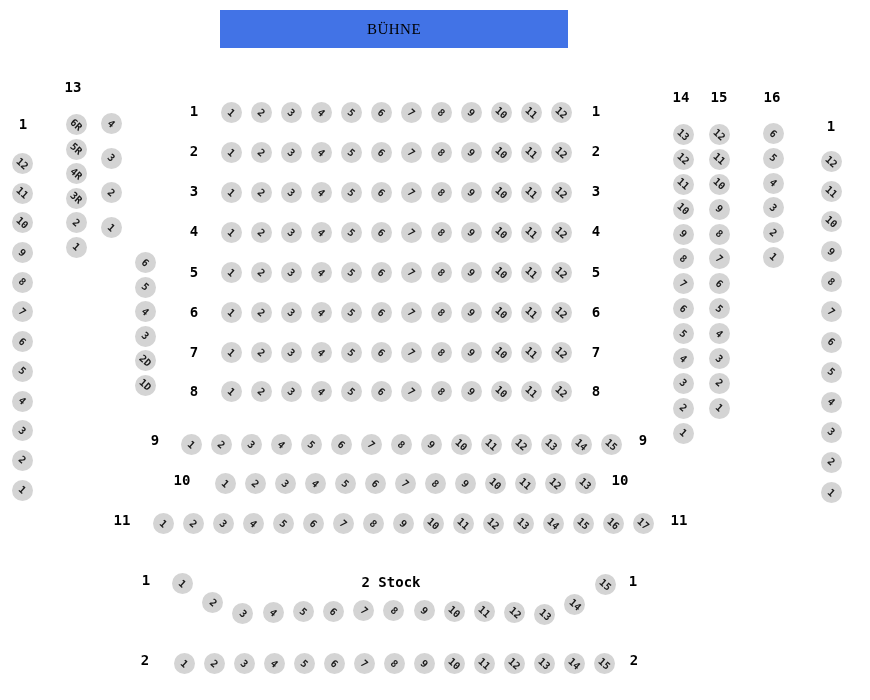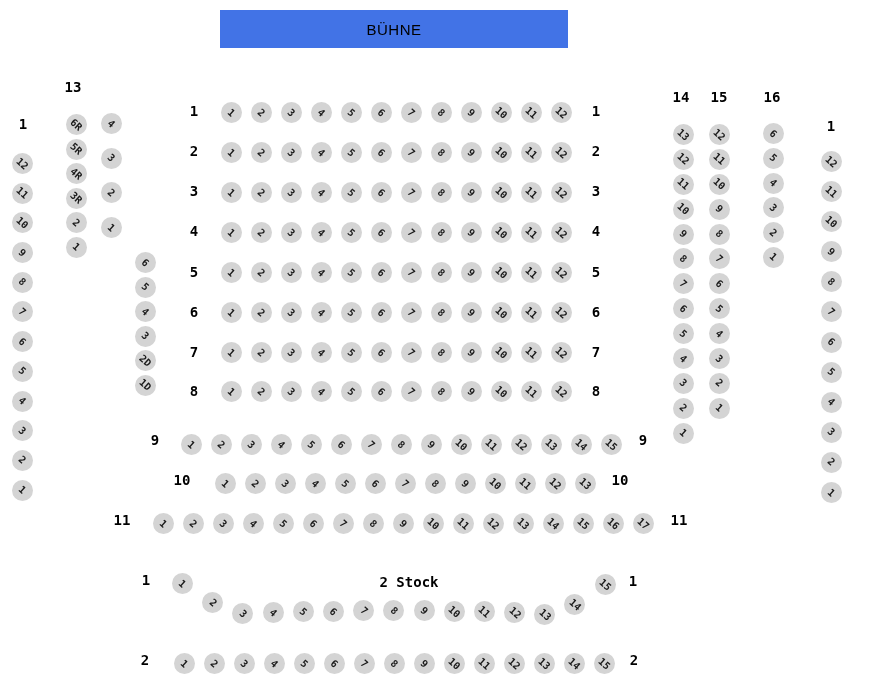--- a/index.html
+++ b/index.html
@@ -6,21 +6,21 @@
   .canvas {
     position:relative; width:870px; height:700px; background:#ffffff;
     font-family:"DejaVu Sans Mono", monospace; overflow:hidden;
   }
   .stage {
     position:absolute; left:220px; top:10px; width:348px; height:38px;
     background:var(--stage-fill, #4273e6);
     display:flex; align-items:center; justify-content:center;
   }
   .stage-label {
-    font-family:Liberation Sans, sans-serif; font-size:15px; color:#000;
+    font-family:Liberation Serif, serif; font-size:15px; color:#000;
     letter-spacing:0.5px;
   }
   .lbl {
     position:absolute; transform:translate(-50%,-50%);
     font-weight:bold; font-size:14px; color:var(--label-text, #000);
     white-space:nowrap; line-height:1;
   }
   .row { position:absolute; display:flex; }
   .col { position:absolute; display:flex; flex-direction:column; }
   .seat {
@@ -771,21 +771,21 @@
         <span class="n">3</span>
       </div>
       <div class="seat">
         <span class="n">2</span>
       </div>
       <div class="seat">
         <span class="n">1</span>
       </div>
     </div>
 
-  <div class="lbl" style="left:409px;top:582px">2 Stock</div>
+  <div class="lbl" style="left:391px;top:582px">2 Stock</div>
 
   <div class="lbl" style="left:146px;top:580px">1</div>
   <div class="row curve" style="left:172px;top:573px;gap:9.2px">
       <div class="seat">
         <span class="n">1</span>
       </div>
       <div class="seat">
         <span class="n">2</span>
       </div>
       <div class="seat">

